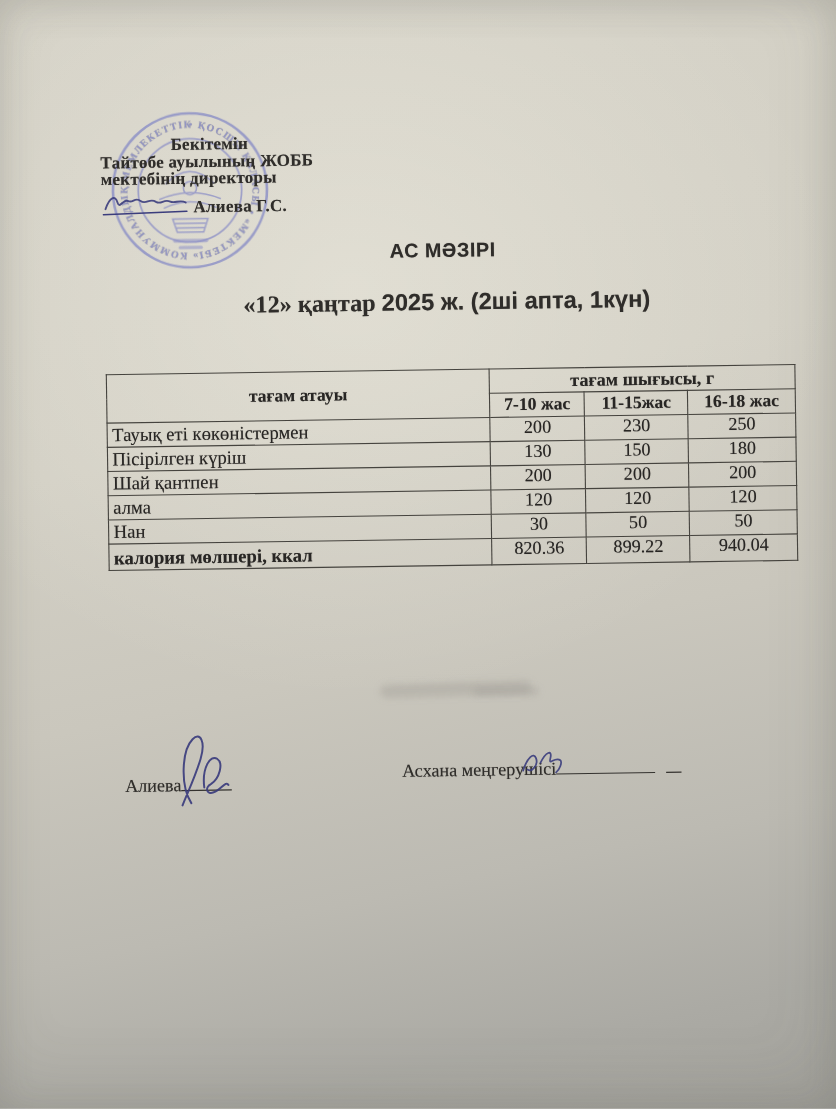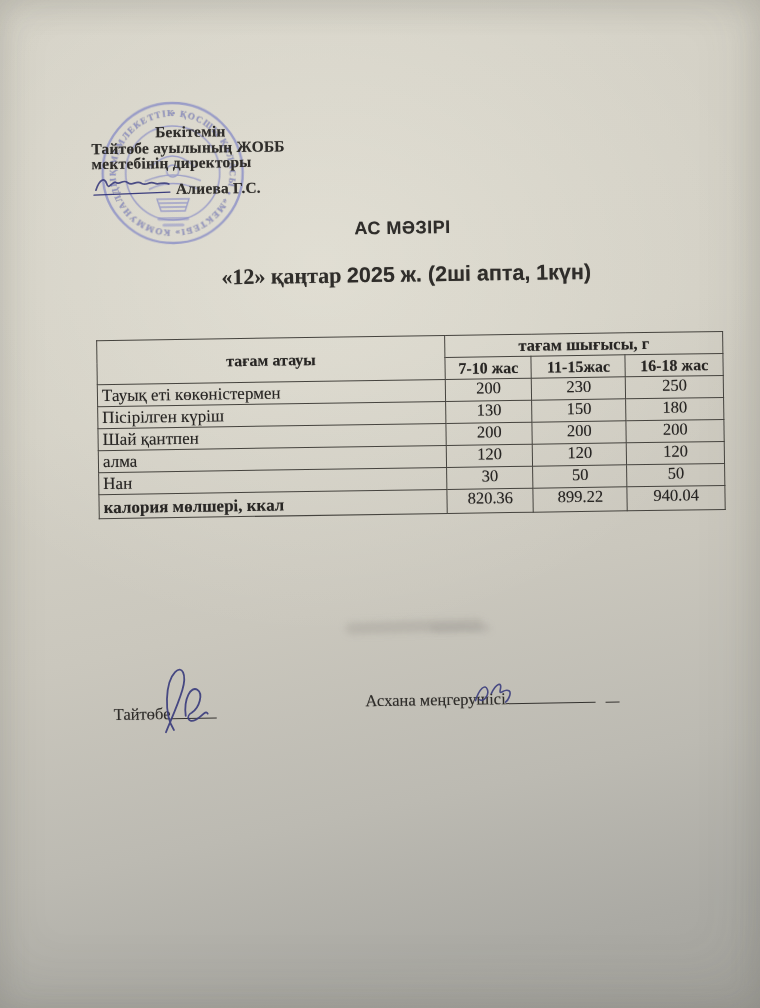--- a/index.html
+++ b/index.html
@@ -165,21 +165,21 @@
       <td class="val">899.22</td>
       <td class="val">940.04</td>
     </tr>
   </tbody>
     </table>
 
   <div class="ghost"></div>
   <div class="ghost2"></div>
 
   <div class="sigrow-left">
-    <span>Тайтөбе</span><span class="uline" style="width:46px"></span>
+    <span>Алиева</span><span class="uline" style="width:46px"></span>
   </div>
   <svg class="nurse-ink" viewBox="0 0 62 70">
     <path class="ink" stroke-width="1.8" opacity="0.92" d="M22,64 C12,48 14,16 24,6 C31,-1 36,8 31,24 C26,40 18,56 14,66
          M34,50 C32,32 40,20 46,24 C52,28 48,42 40,47 C34,50 36,58 44,54 C50,51 54,44 56,48"></path>
   </svg>
 
   <div class="sigrow-right">
     <span>Асхана меңгерушісі</span><span class="uline" style="width:90px"></span><span style="display:inline-block;width:10px"></span><span class="uline" style="width:14px"></span>
   </div>
   <svg class="chef-ink" viewBox="0 0 44 32">

